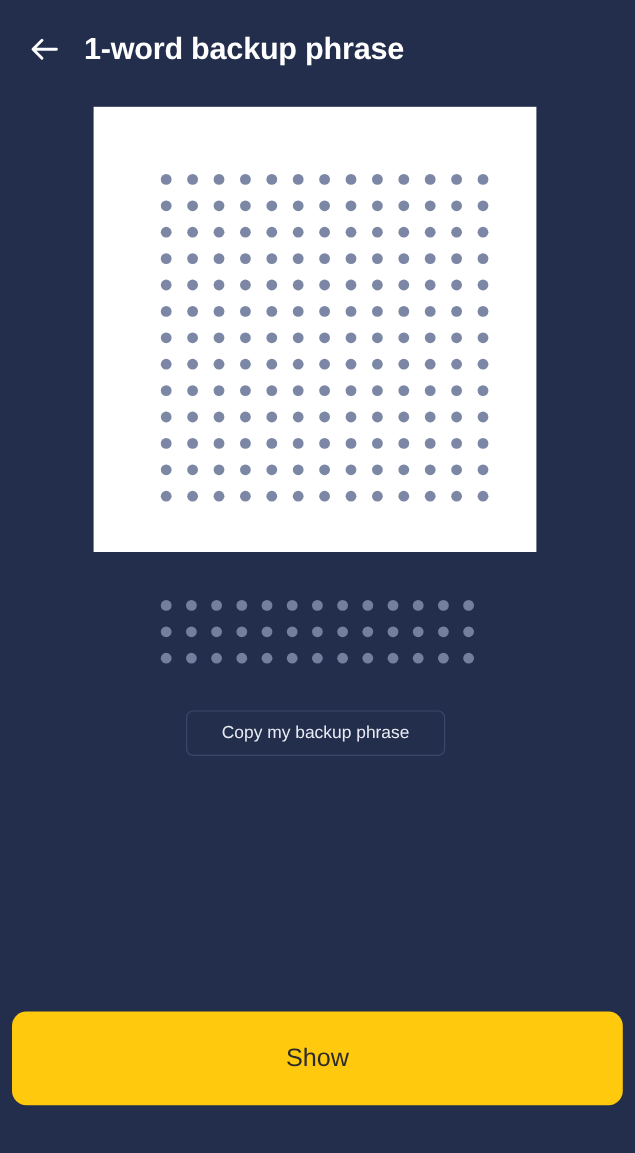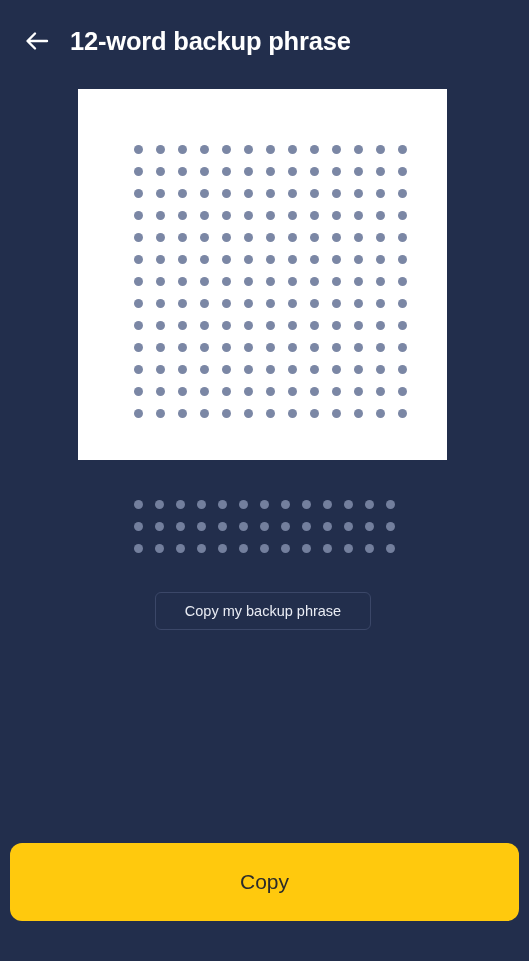--- a/index.html
+++ b/index.html
@@ -143,21 +143,21 @@
 <div class="screen">
 
   <div class="header">
     <div class="back-btn">
       <span>
         <svg width="30" height="30" viewBox="0 0 30 30" aria-hidden="true">
           <path d="M25 15 H6.5 M13 7.5 L5.5 15 L13 22.5" fill="none" stroke="#ffffff" stroke-width="2.4" stroke-linecap="round" stroke-linejoin="round"></path>
         </svg>
       </span>
     </div>
-    <div class="page-title">12-word backup phrase</div>
+    <div class="page-title">1-word backup phrase</div>
   </div>
 
   <div class="qr-card">
     <div class="qr-grid">
         <span class="dot" style="background: rgb(123, 135, 165);"></span>
         <span class="dot" style="background: rgb(123, 135, 165);"></span>
         <span class="dot" style="background: rgb(123, 135, 165);"></span>
         <span class="dot" style="background: rgb(123, 135, 165);"></span>
         <span class="dot" style="background: rgb(123, 135, 165);"></span>
         <span class="dot" style="background: rgb(123, 135, 165);"></span>
@@ -364,15 +364,15 @@
       <span class="dot" style="background: rgb(115, 127, 157);"></span>
       <span class="dot" style="background: rgb(115, 127, 157);"></span>
       <span class="dot" style="background: rgb(115, 127, 157);"></span>
       <span class="dot" style="background: rgb(115, 127, 157);"></span>
       <span class="dot" style="background: rgb(115, 127, 157);"></span>
       <span class="dot" style="background: rgb(115, 127, 157);"></span>
     </div>
 
   <button class="reveal-btn">Copy my backup phrase</button>
 
-  <button class="copy-btn">Copy</button>
+  <button class="copy-btn">Show</button>
 
 </div>
 
 </body></html>

